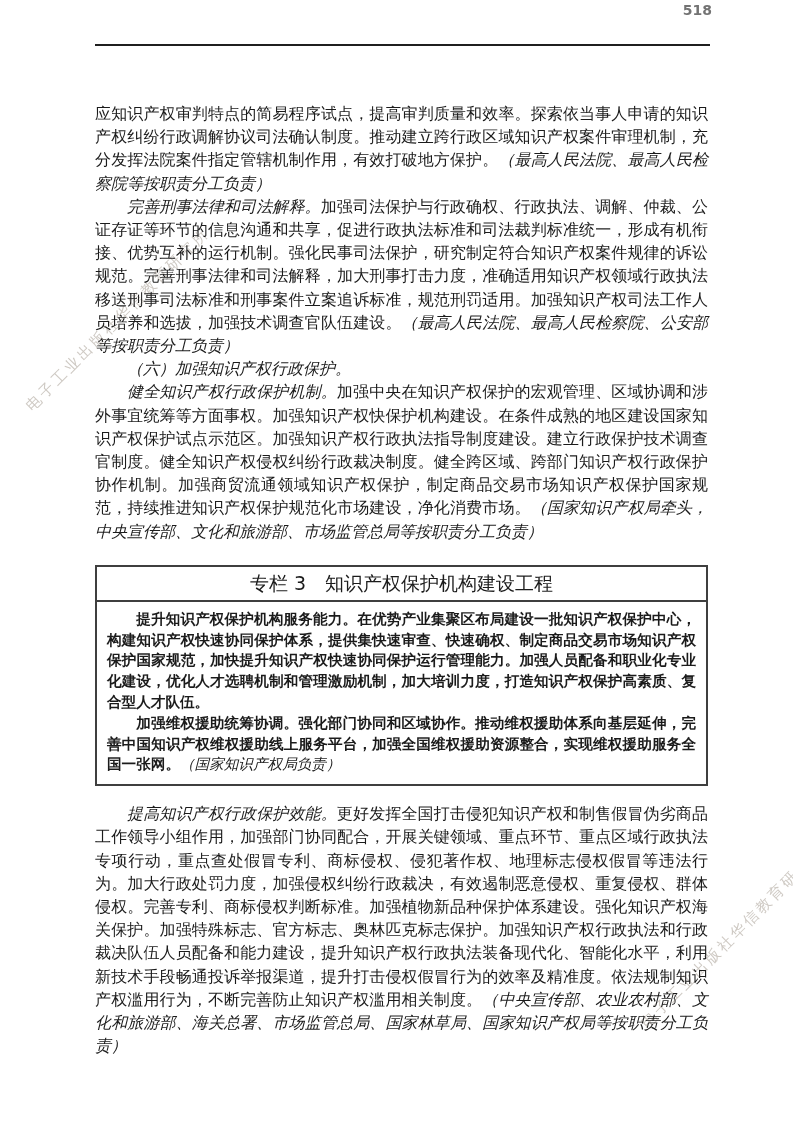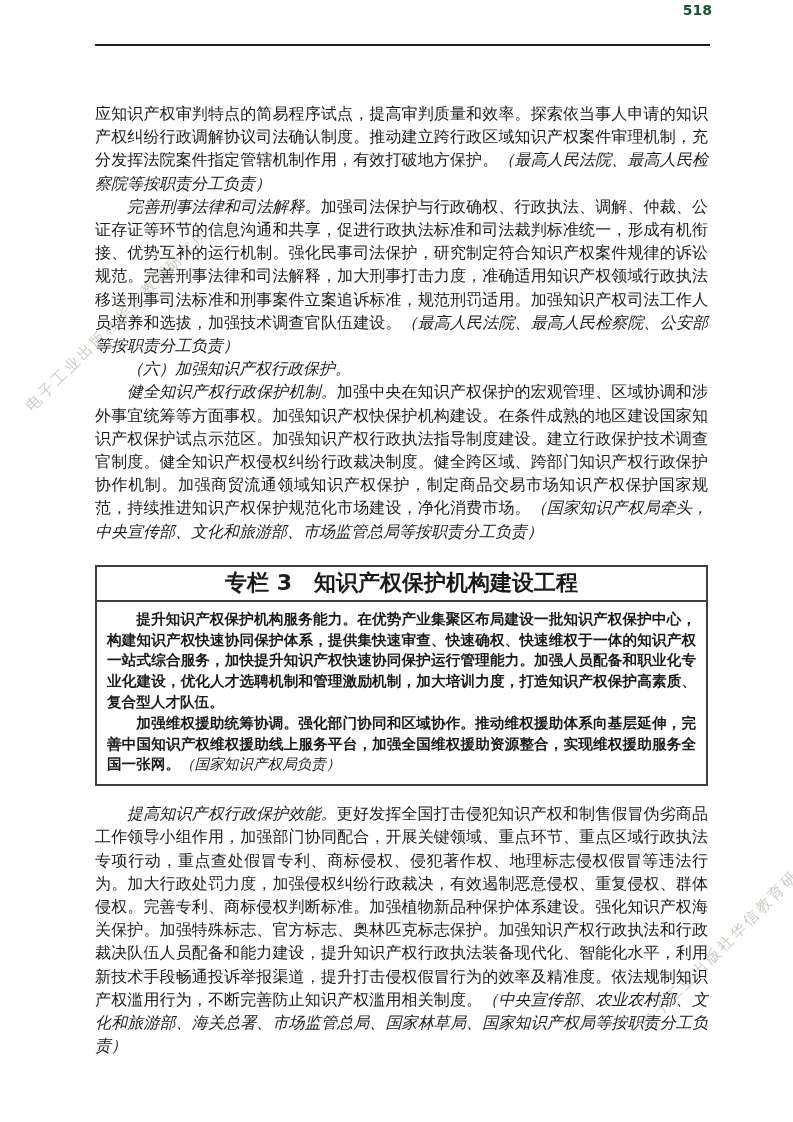--- a/index.html
+++ b/index.html
@@ -15,21 +15,21 @@
   }
   .page-number {
     position: absolute;
     top: 2px;
     left: 95px;
     width: 617px;
     text-align: right;
     font-family: "DejaVu Sans", sans-serif;
     font-weight: bold;
     font-size: 14px;
-    color: #14532d;
+    color: #737373;
   }
   .head-rule {
     position: absolute;
     top: 44px;
     left: 95px;
     width: 615px;
     height: 2px;
     background: #1f1f1f;
   }
   .watermark {
@@ -62,22 +62,22 @@
   }
   .no-indent { text-indent: 0; }
   .kai { font-style: italic; }           
   .feature-box {
     margin-top: 22px;
     border: 2px solid #3f3f3f;
   }
   .box-title {
     text-align: center;
     font-family: "DejaVu Sans", sans-serif;
-    font-weight: bold;
-    font-size: 22px;
+    font-weight: normal;
+    font-size: 19px;
     line-height: 22px;
     padding: 5px 0 6px 0;
     border-bottom: 2px solid #3f3f3f;
   }
   .box-body { padding: 7px 10px 9px 10px; }
   .box-para {
     margin: 0;
     text-align: justify;
     font-size: 14.6px;
     line-height: 20.8px;
@@ -105,21 +105,21 @@
 
     <p class="para"><span class="kai">完善刑事法律和司法解释。</span><span>加强司法保护与行政确权、行政执法、调解、仲裁、公证存证等环节的信息沟通和共享，促进行政执法标准和司法裁判标准统一，形成有机衔接、优势互补的运行机制。强化民事司法保护，研究制定符合知识产权案件规律的诉讼规范。完善刑事法律和司法解释，加大刑事打击力度，准确适用知识产权领域行政执法移送刑事司法标准和刑事案件立案追诉标准，规范刑罚适用。加强知识产权司法工作人员培养和选拔，加强技术调查官队伍建设。</span><span class="kai">（最高人民法院、最高人民检察院、公安部等按职责分工负责）</span></p>
 
     <p class="para kai">（六）加强知识产权行政保护。</p>
 
     <p class="para"><span class="kai">健全知识产权行政保护机制。</span><span>加强中央在知识产权保护的宏观管理、区域协调和涉外事宜统筹等方面事权。加强知识产权快保护机构建设。在条件成熟的地区建设国家知识产权保护试点示范区。加强知识产权行政执法指导制度建设。建立行政保护技术调查官制度。健全知识产权侵权纠纷行政裁决制度。健全跨区域、跨部门知识产权行政保护协作机制。加强商贸流通领域知识产权保护，制定商品交易市场知识产权保护国家规范，持续推进知识产权保护规范化市场建设，净化消费市场。</span><span class="kai">（国家知识产权局牵头，中央宣传部、文化和旅游部、市场监管总局等按职责分工负责）</span></p>
 
     <div class="feature-box">
       <div class="box-title">专栏 3　知识产权保护机构建设工程</div>
       <div class="box-body">
-        <p class="box-para"><span class="kai-bold">提升知识产权保护机构服务能力。</span><span>在优势产业集聚区布局建设一批知识产权保护中心，构建知识产权快速协同保护体系，提供集快速审查、快速确权、快速维权于一体的知识产权一站式综合服务，加快提升知识产权快速协同保护运行管理能力。加强人员配备和职业化专业化建设，优化人才选聘机制和管理激励机制，加大培训力度，打造知识产权保护高素质、复合型人才队伍。</span></p>
+        <p class="box-para"><span class="kai-bold">提升知识产权保护机构服务能力。</span><span>在优势产业集聚区布局建设一批知识产权保护中心，构建知识产权快速协同保护体系，提供集快速审查、快速确权、制定商品交易市场知识产权保护国家规范，加快提升知识产权快速协同保护运行管理能力。加强人员配备和职业化专业化建设，优化人才选聘机制和管理激励机制，加大培训力度，打造知识产权保护高素质、复合型人才队伍。</span></p>
         <p class="box-para"><span class="kai-bold">加强维权援助统筹协调。</span><span>强化部门协同和区域协作。推动维权援助体系向基层延伸，完善中国知识产权维权援助线上服务平台，加强全国维权援助资源整合，实现维权援助服务全国一张网。</span><span class="box-attr">（国家知识产权局负责）</span></p>
       </div>
     </div>
 
     <p class="para after-box"><span class="kai">提高知识产权行政保护效能。</span><span>更好发挥全国打击侵犯知识产权和制售假冒伪劣商品工作领导小组作用，加强部门协同配合，开展关键领域、重点环节、重点区域行政执法专项行动，重点查处假冒专利、商标侵权、侵犯著作权、地理标志侵权假冒等违法行为。加大行政处罚力度，加强侵权纠纷行政裁决，有效遏制恶意侵权、重复侵权、群体侵权。完善专利、商标侵权判断标准。加强植物新品种保护体系建设。强化知识产权海关保护。加强特殊标志、官方标志、奥林匹克标志保护。加强知识产权行政执法和行政裁决队伍人员配备和能力建设，提升知识产权行政执法装备现代化、智能化水平，利用新技术手段畅通投诉举报渠道，提升打击侵权假冒行为的效率及精准度。依法规制知识产权滥用行为，不断完善防止知识产权滥用相关制度。</span><span class="kai">（中央宣传部、农业农村部、文化和旅游部、海关总署、市场监管总局、国家林草局、国家知识产权局等按职责分工负责）</span></p>
 
   </div>
 </div>
 
 </body></html>

